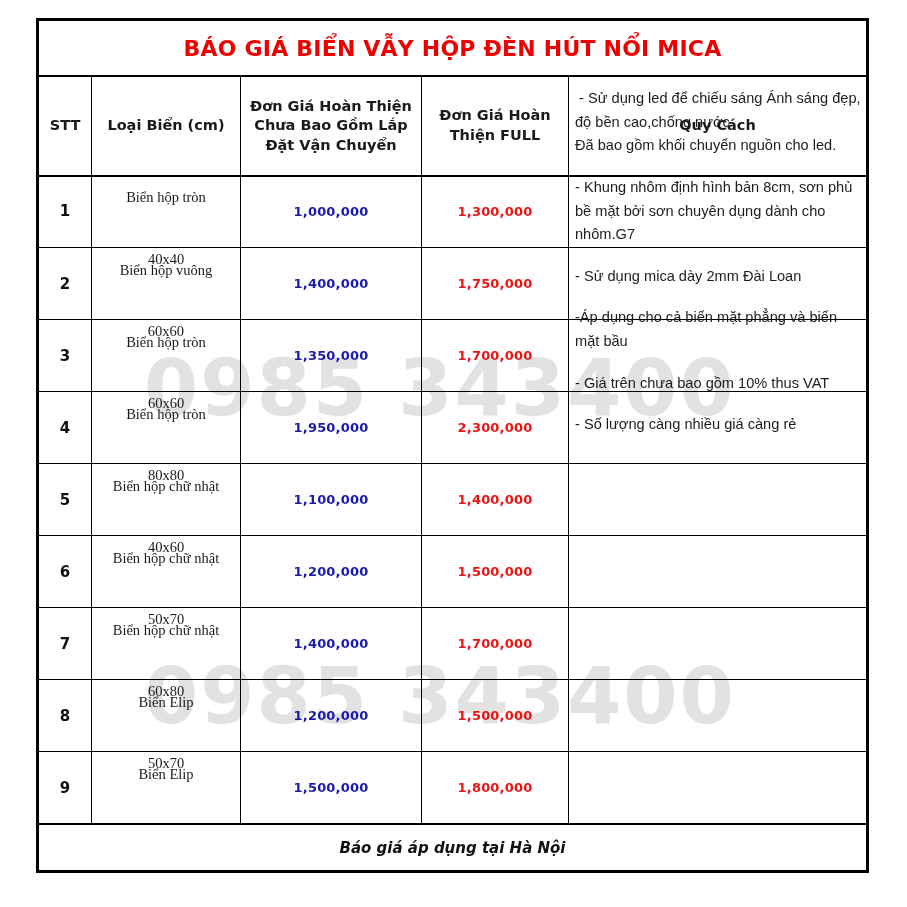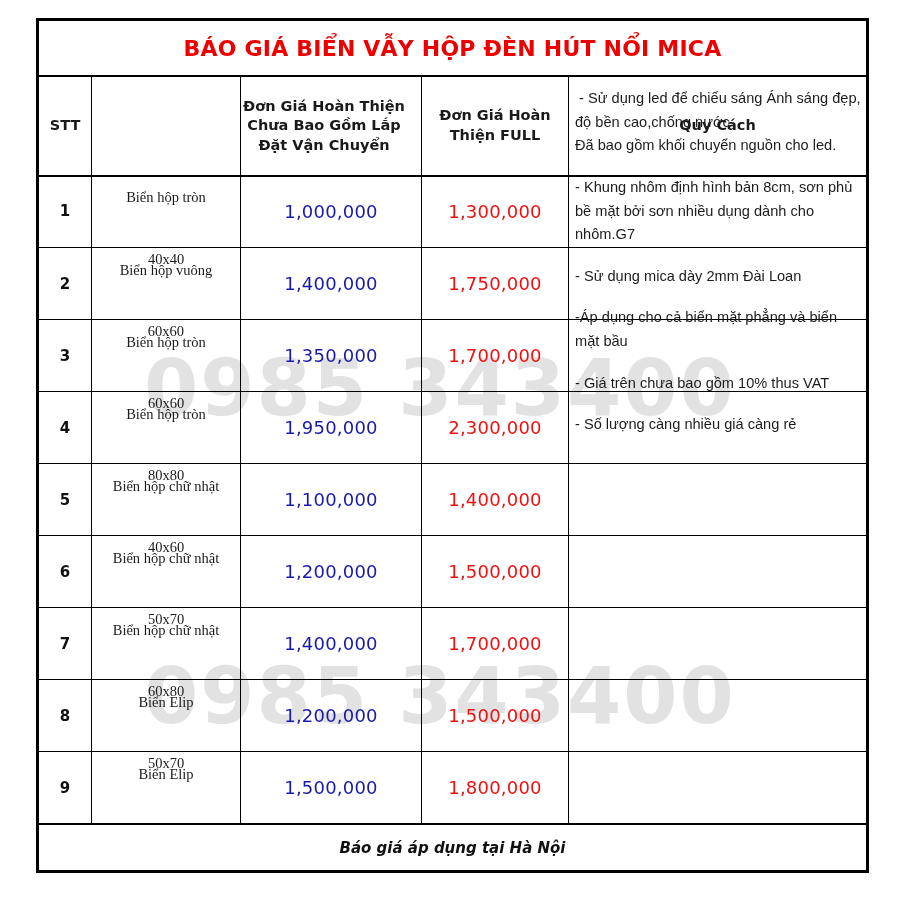--- a/index.html
+++ b/index.html
@@ -135,22 +135,22 @@
     font-size: 14.5px;
     color: #1a1a1a;
     line-height: 1.45;
     padding: 0 4px;
     font-family: "Liberation Serif", "DejaVu Serif", serif;
   }
   .kind .k1 { display: block; margin-top: 35px; }
   .kind .k2 { display: block; margin-top: 40px; }
 
   .price {
-    font-weight: normal;
-    font-size: 18px;
+    font-weight: bold;
+    font-size: 13px;
     letter-spacing: 0.2px;
     font-family: "DejaVu Sans", "Liberation Sans", sans-serif;
   }
   .price-a { color: #1a1aaa; }
   .price-b { color: #ee1111; }
 
   
   .spec {
     position: absolute;
     left: 530px;
@@ -222,21 +222,22 @@
     <div class="rowsep" style="top:170px"></div>
     <div class="rowsep" style="top:242px"></div>
     <div class="rowsep" style="top:314px"></div>
     <div class="rowsep" style="top:386px"></div>
     <div class="rowsep" style="top:458px"></div>
     <div class="rowsep" style="top:530px"></div>
     <div class="rowsep" style="top:602px"></div>
     <div class="rowsep" style="top:674px"></div>
 
     <div class="cell hdr" style="left:0px;   top:0px; width:52px;  height:98px;">STT</div>
-    <div class="cell hdr" style="left:195px; top:0px; width:180px; height:98px;text-align:center;">Đơn Giá Hoàn Thiện Chưa Bao Gồm Lắp Đặt Vận Chuyển</div>
+    <div class="cell hdr" style="left:53px;  top:0px; width:148px; height:98px;">Loại Biển (cm)</div>
+    <div class="cell hdr" style="left:202px; top:0px; width:180px; height:98px;text-align:center;">Đơn Giá Hoàn Thiện Chưa Bao Gồm Lắp Đặt Vận Chuyển</div>
     <div class="cell hdr" style="left:383px; top:0px; width:146px; height:98px;">Đơn Giá Hoàn Thiện FULL</div>
     <div class="cell hdr" style="left:530px; top:0px; width:297px; height:98px;">Quy Cách</div>
 
     <div class="cell stt" style="left:0px;   top:98px;  width:52px;  height:72px;">1</div>
     <div class="cell kind" style="left:53px;  top:98px;  width:148px; height:72px;">
         <span>
           <span class="k1">Biển hộp tròn</span>
           <span class="k2">40x40</span>
         </span>
       </div>
@@ -320,21 +321,21 @@
           <span class="k2">60x80</span>
         </span>
       </div>
     <div class="cell price price-a" style="left:202px; top:675px; width:180px; height:71px;">1,500,000</div>
     <div class="cell price price-b" style="left:383px; top:675px; width:146px; height:71px;">1,800,000</div>
 
     <div class="spec">
       <p> - Sử dụng led để chiếu sáng Ánh sáng đẹp, độ bền cao,chống nước
 Đã bao gồm khối chuyển nguồn cho led.</p>
       <div class="gap"></div>
-      <p>- Khung nhôm định hình bản 8cm, sơn phủ bề mặt bởi sơn nhiều dụng dành cho nhôm.G7</p>
+      <p>- Khung nhôm định hình bản 8cm, sơn phủ bề mặt bởi sơn chuyên dụng dành cho nhôm.G7</p>
       <div class="gap"></div>
       <p>- Sử dụng mica dày 2mm Đài Loan</p>
       <div class="gap"></div>
       <p>-Áp dụng cho cả biển mặt phẳng và biển mặt bầu</p>
       <div class="gap"></div>
       <p>- Giá trên chưa bao gồm 10% thus VAT</p>
       <div class="gap"></div>
       <p>- Số lượng càng nhiều giá càng rẻ</p>
     </div>
 

